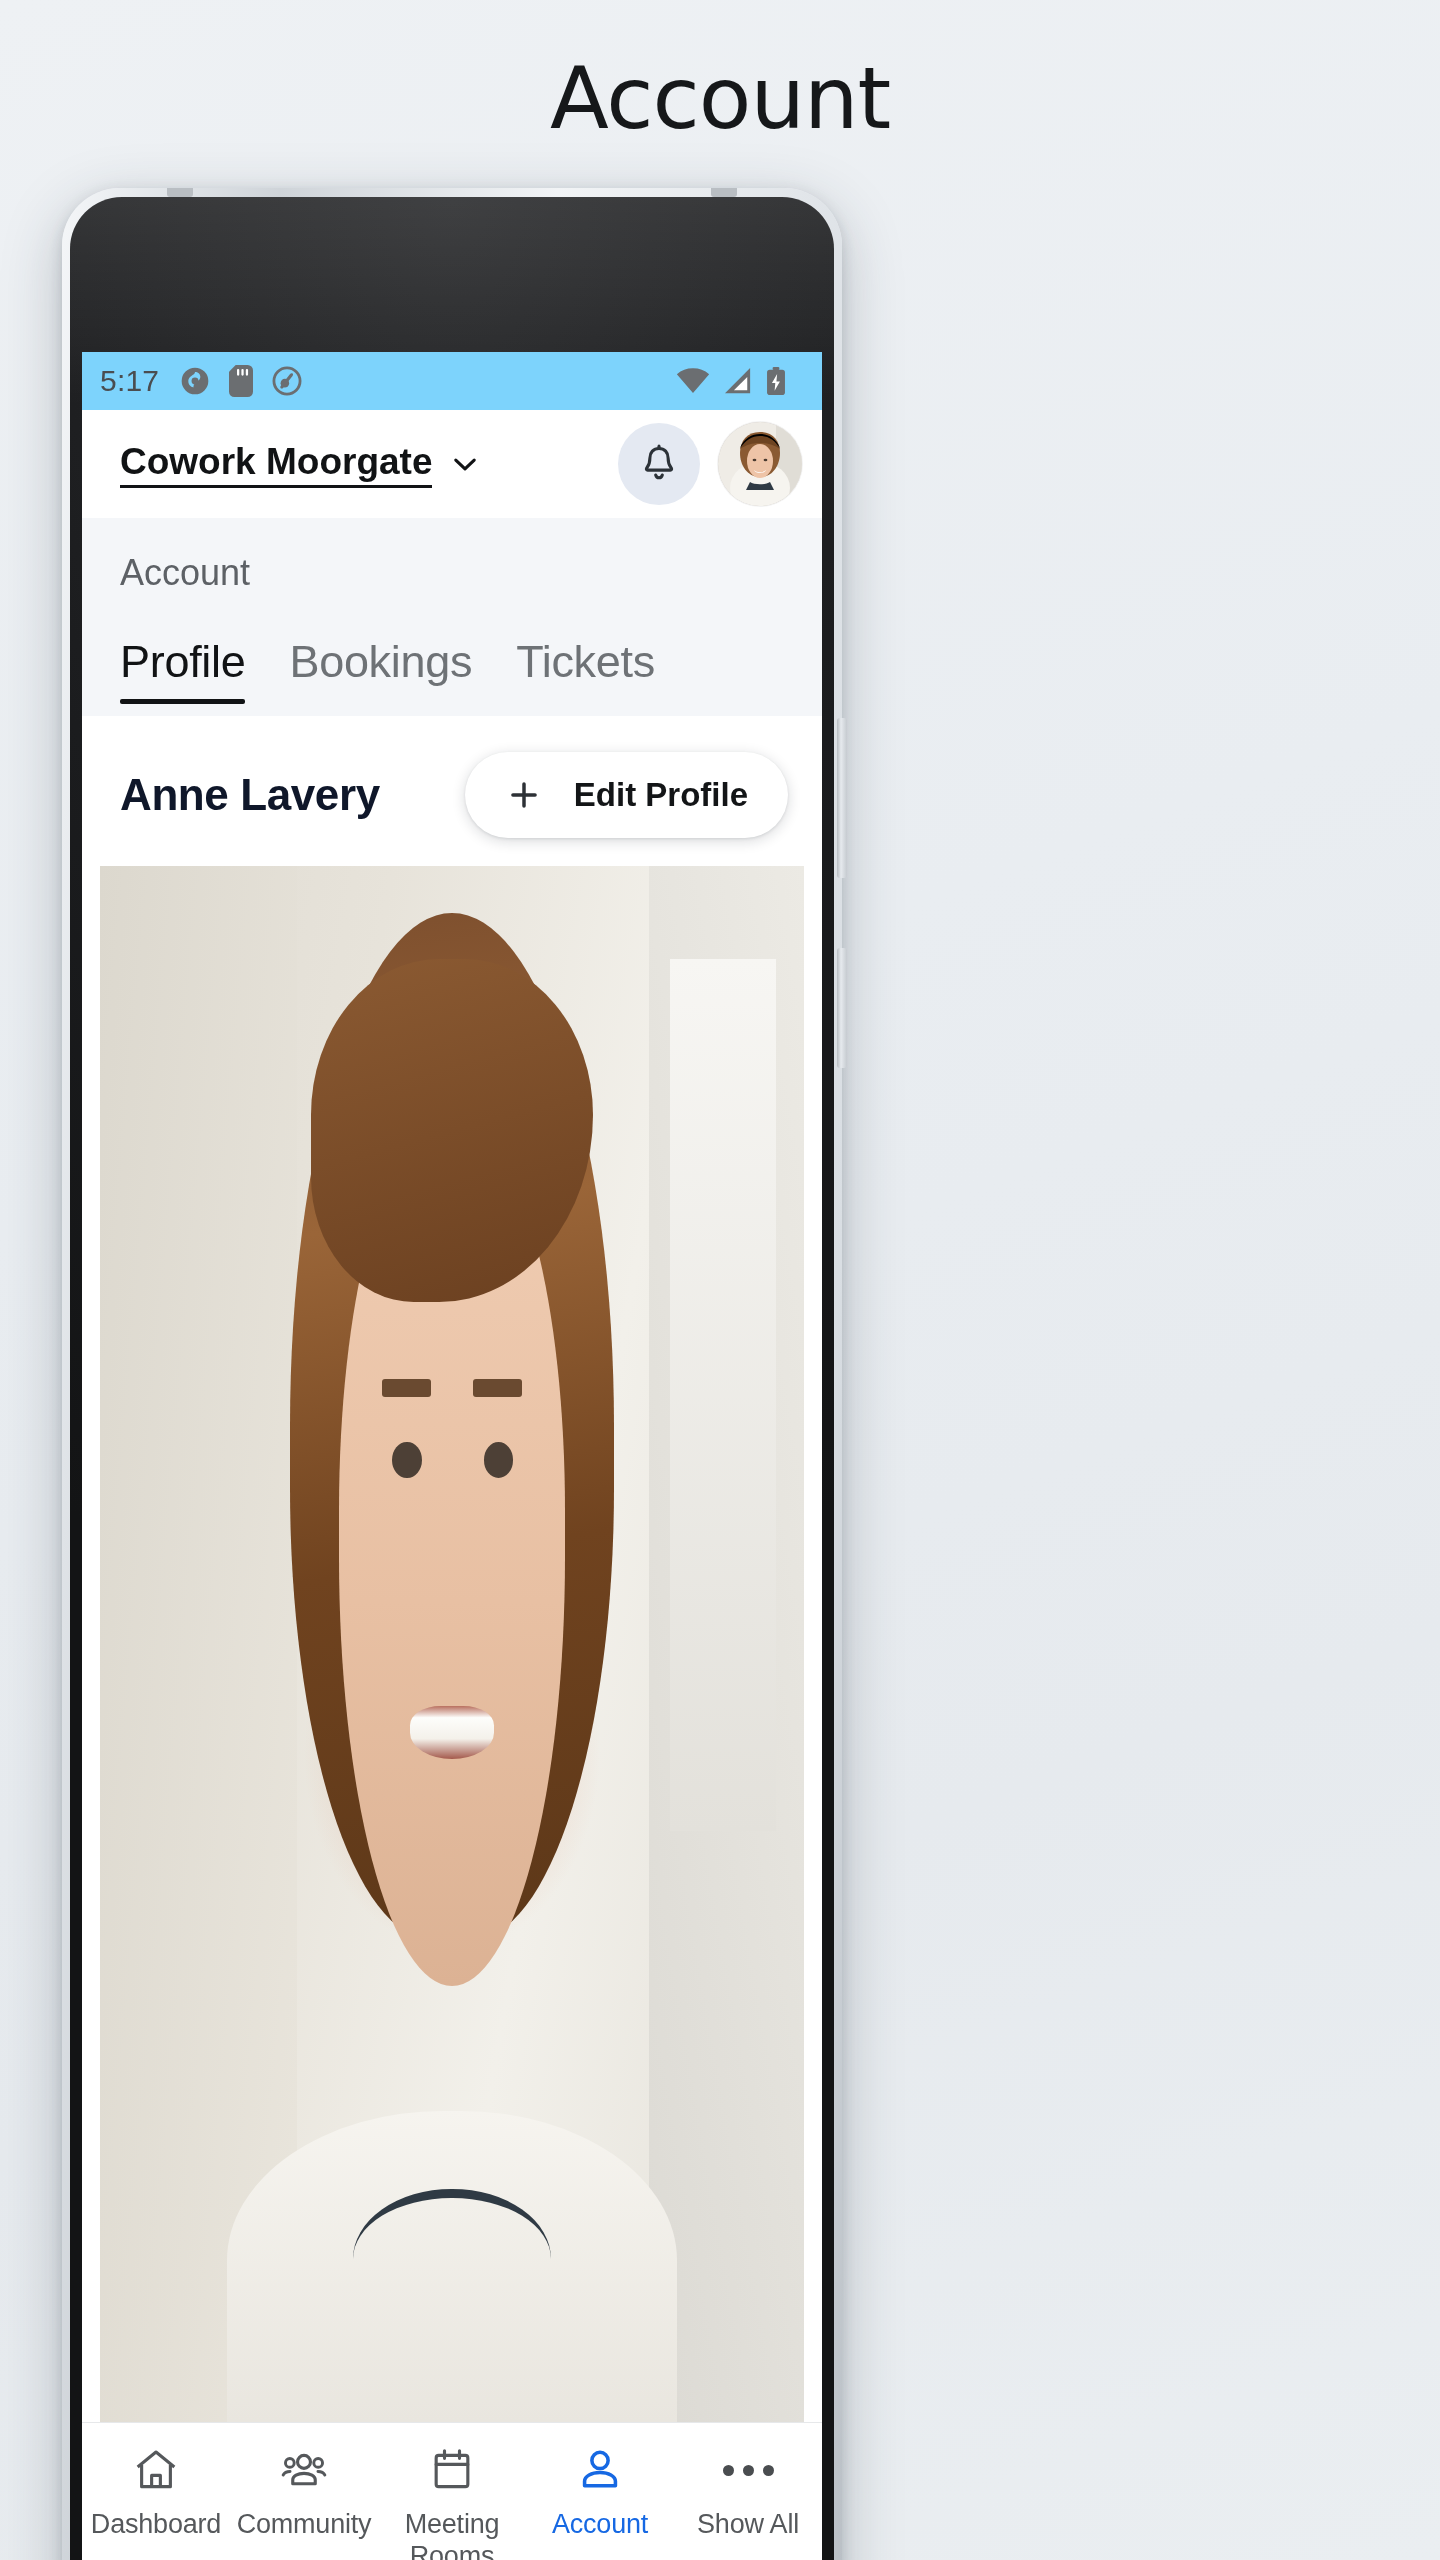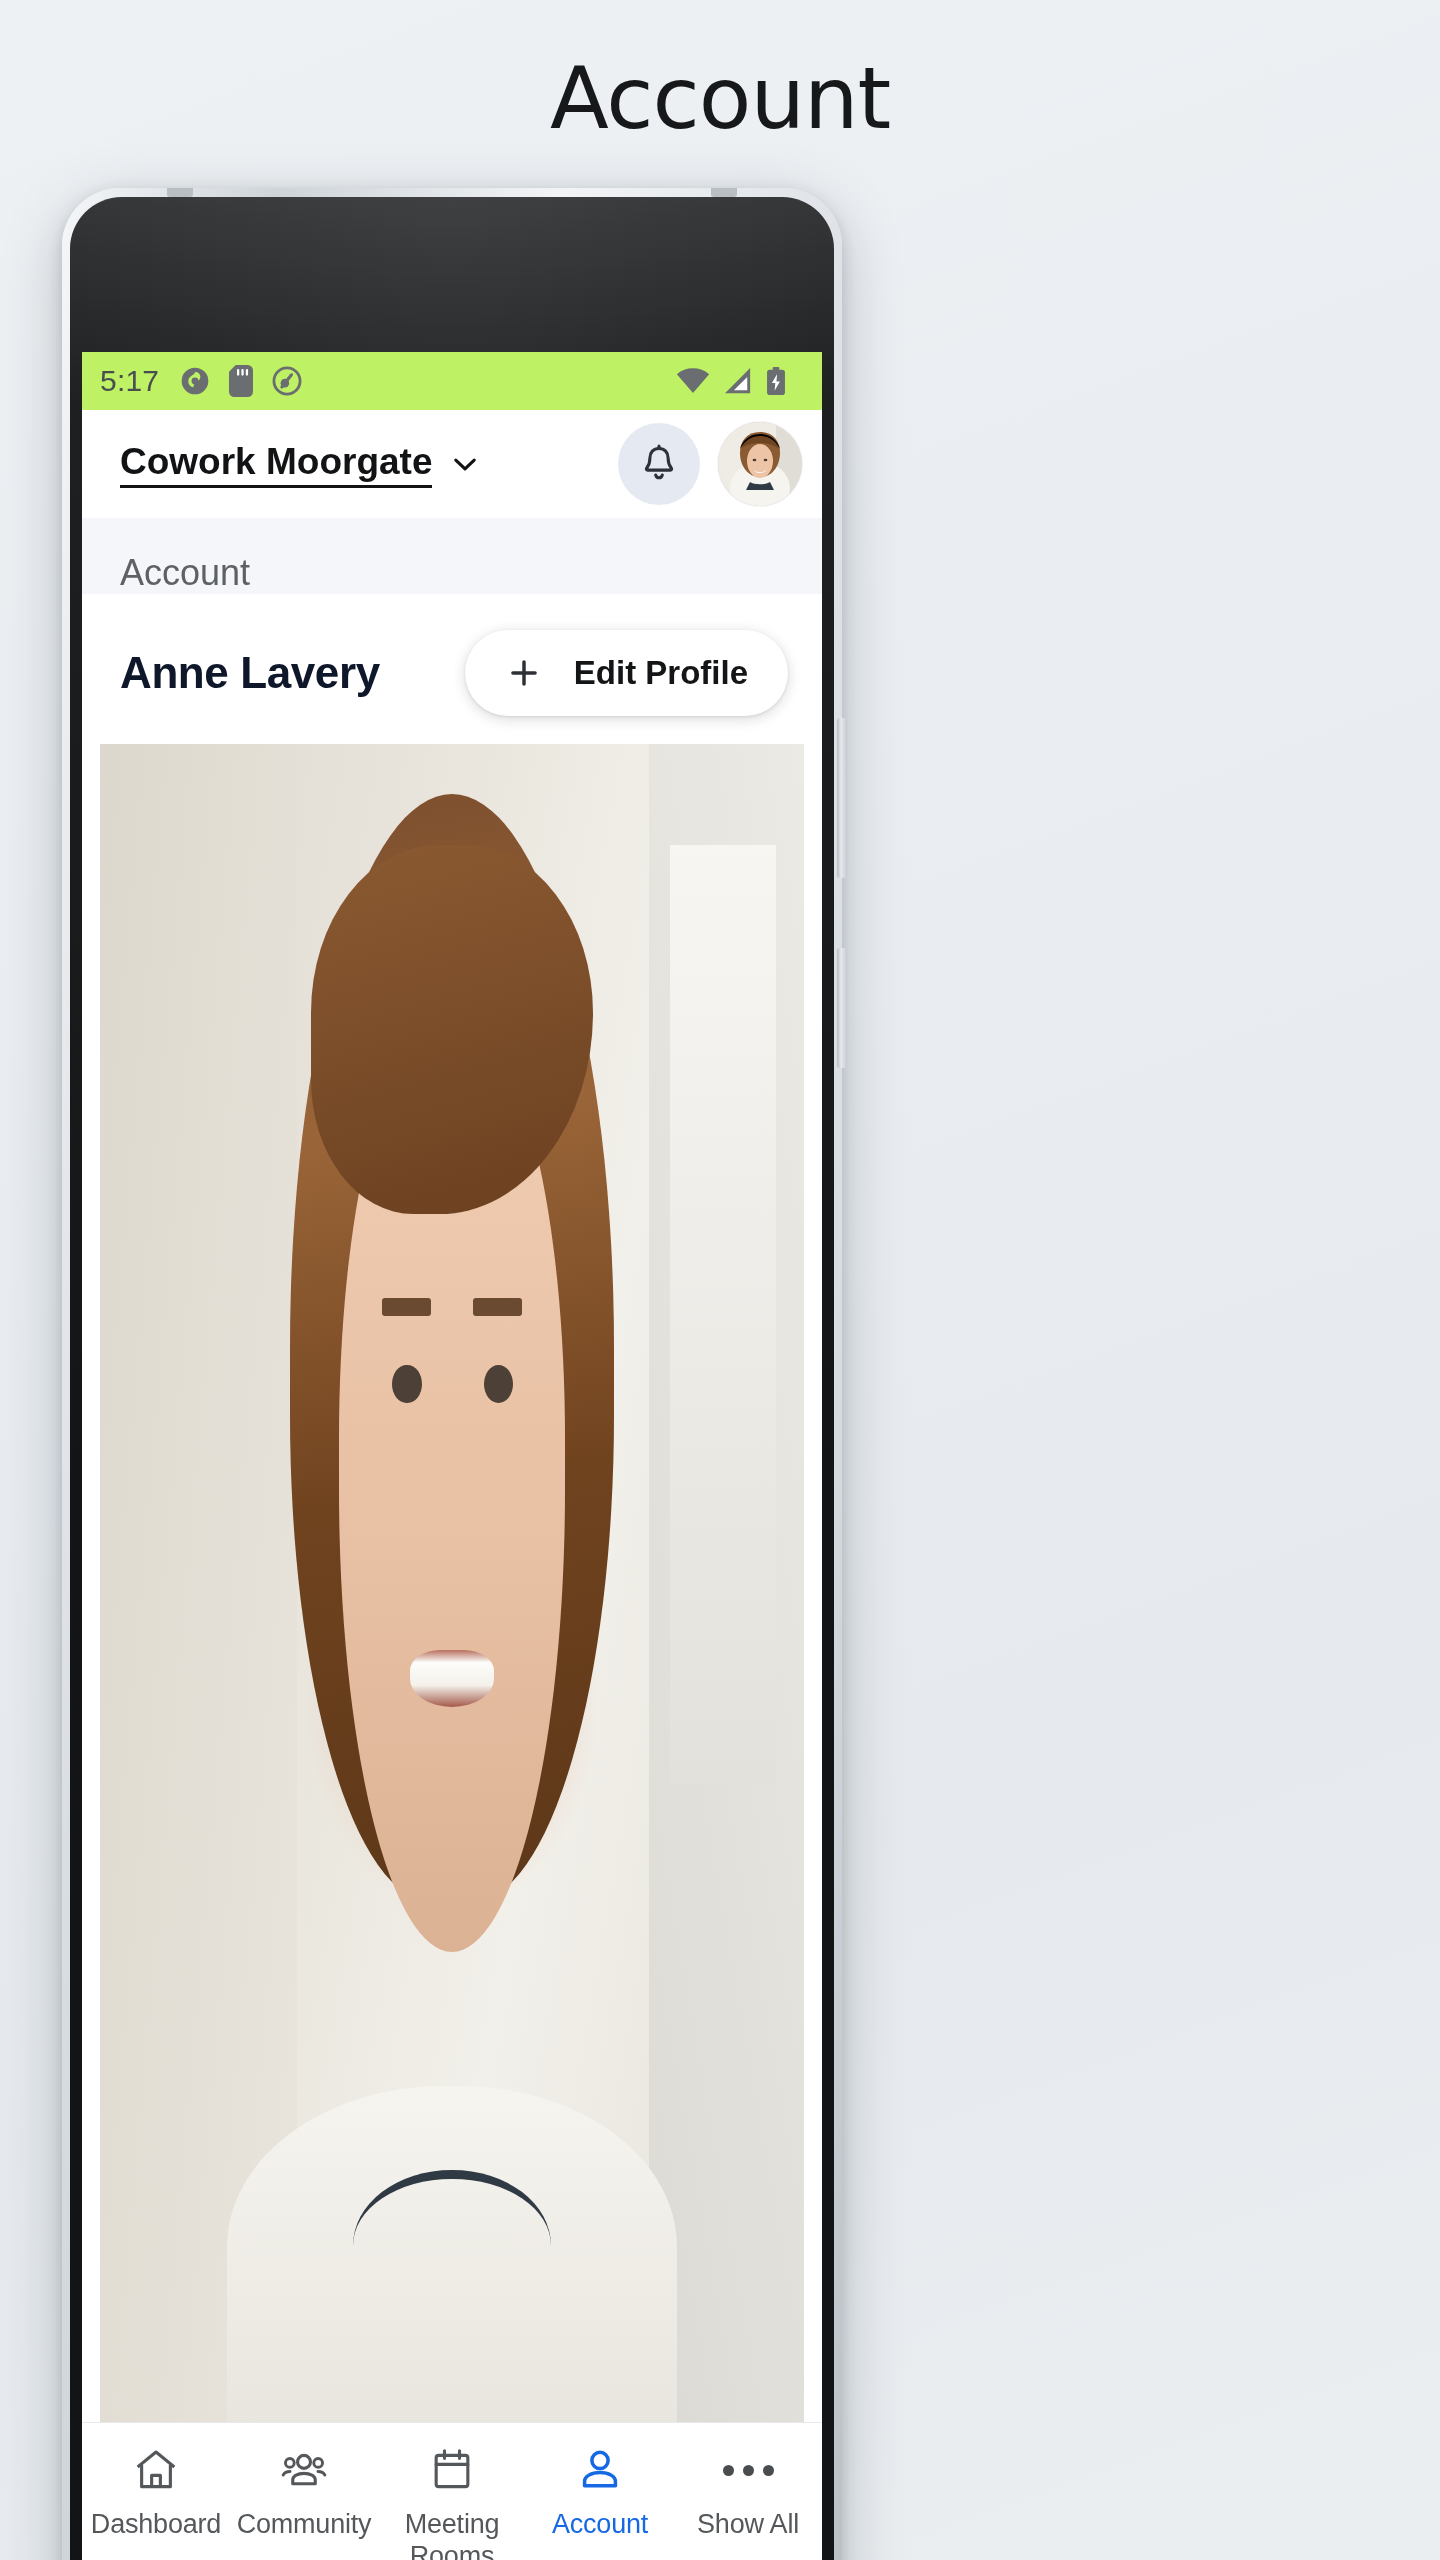--- a/index.html
+++ b/index.html
@@ -77,21 +77,21 @@
     background:#ffffff;
     overflow:hidden;
     display:flex; flex-direction:column;
   }
 
   
   .statusbar {
     height:58px; flex:none;
     display:flex; align-items:center;
     padding:0 36px 0 18px;
-    background:#bef264;
+    background:#7dd3fc;
   }
   .sb-time { font-size:30px; color:#4a4d50; font-weight:400; letter-spacing:0.2px; }
   .sb-apps { display:flex; align-items:center; gap:16px; margin-left:20px; }
   .sb-right { margin-left:auto; display:flex; align-items:center; gap:13px; }
 
   
   .appbar {
     height:108px; flex:none;
     display:flex; align-items:center;
     padding:0 20px 0 38px;
@@ -315,20 +315,31 @@
               <path d="M36 48c3 3 9 3 12 0-1 4-11 4-12 0z" fill="#ffffff"></path>
               <path d="M32 60c4 3 16 3 20 0l4 8H28l4-8z" fill="#2f3a44"></path>
             </g>
           </svg>
         </div>
       </div>
     </div>
 
     <div class="section">
       <div class="section-label">Account</div>
+      <div class="tabs">
+        <div class="tab active">
+          <span class="tab-label">Profile</span>
+        </div>
+        <div class="tab">
+          <span class="tab-label">Bookings</span>
+        </div>
+        <div class="tab">
+          <span class="tab-label">Tickets</span>
+        </div>
+      </div>
     </div>
 
     <div class="profile-head">
       <div class="profile-name">Anne Lavery</div>
       <div class="edit-btn">
         <svg width="38" height="38" viewBox="0 0 24 24">
           <path fill="none" stroke="#2d3136" stroke-width="2.2" stroke-linecap="round" d="M12 5v14M5 12h14"></path>
         </svg>
         <span class="edit-label">Edit Profile</span>
       </div>

